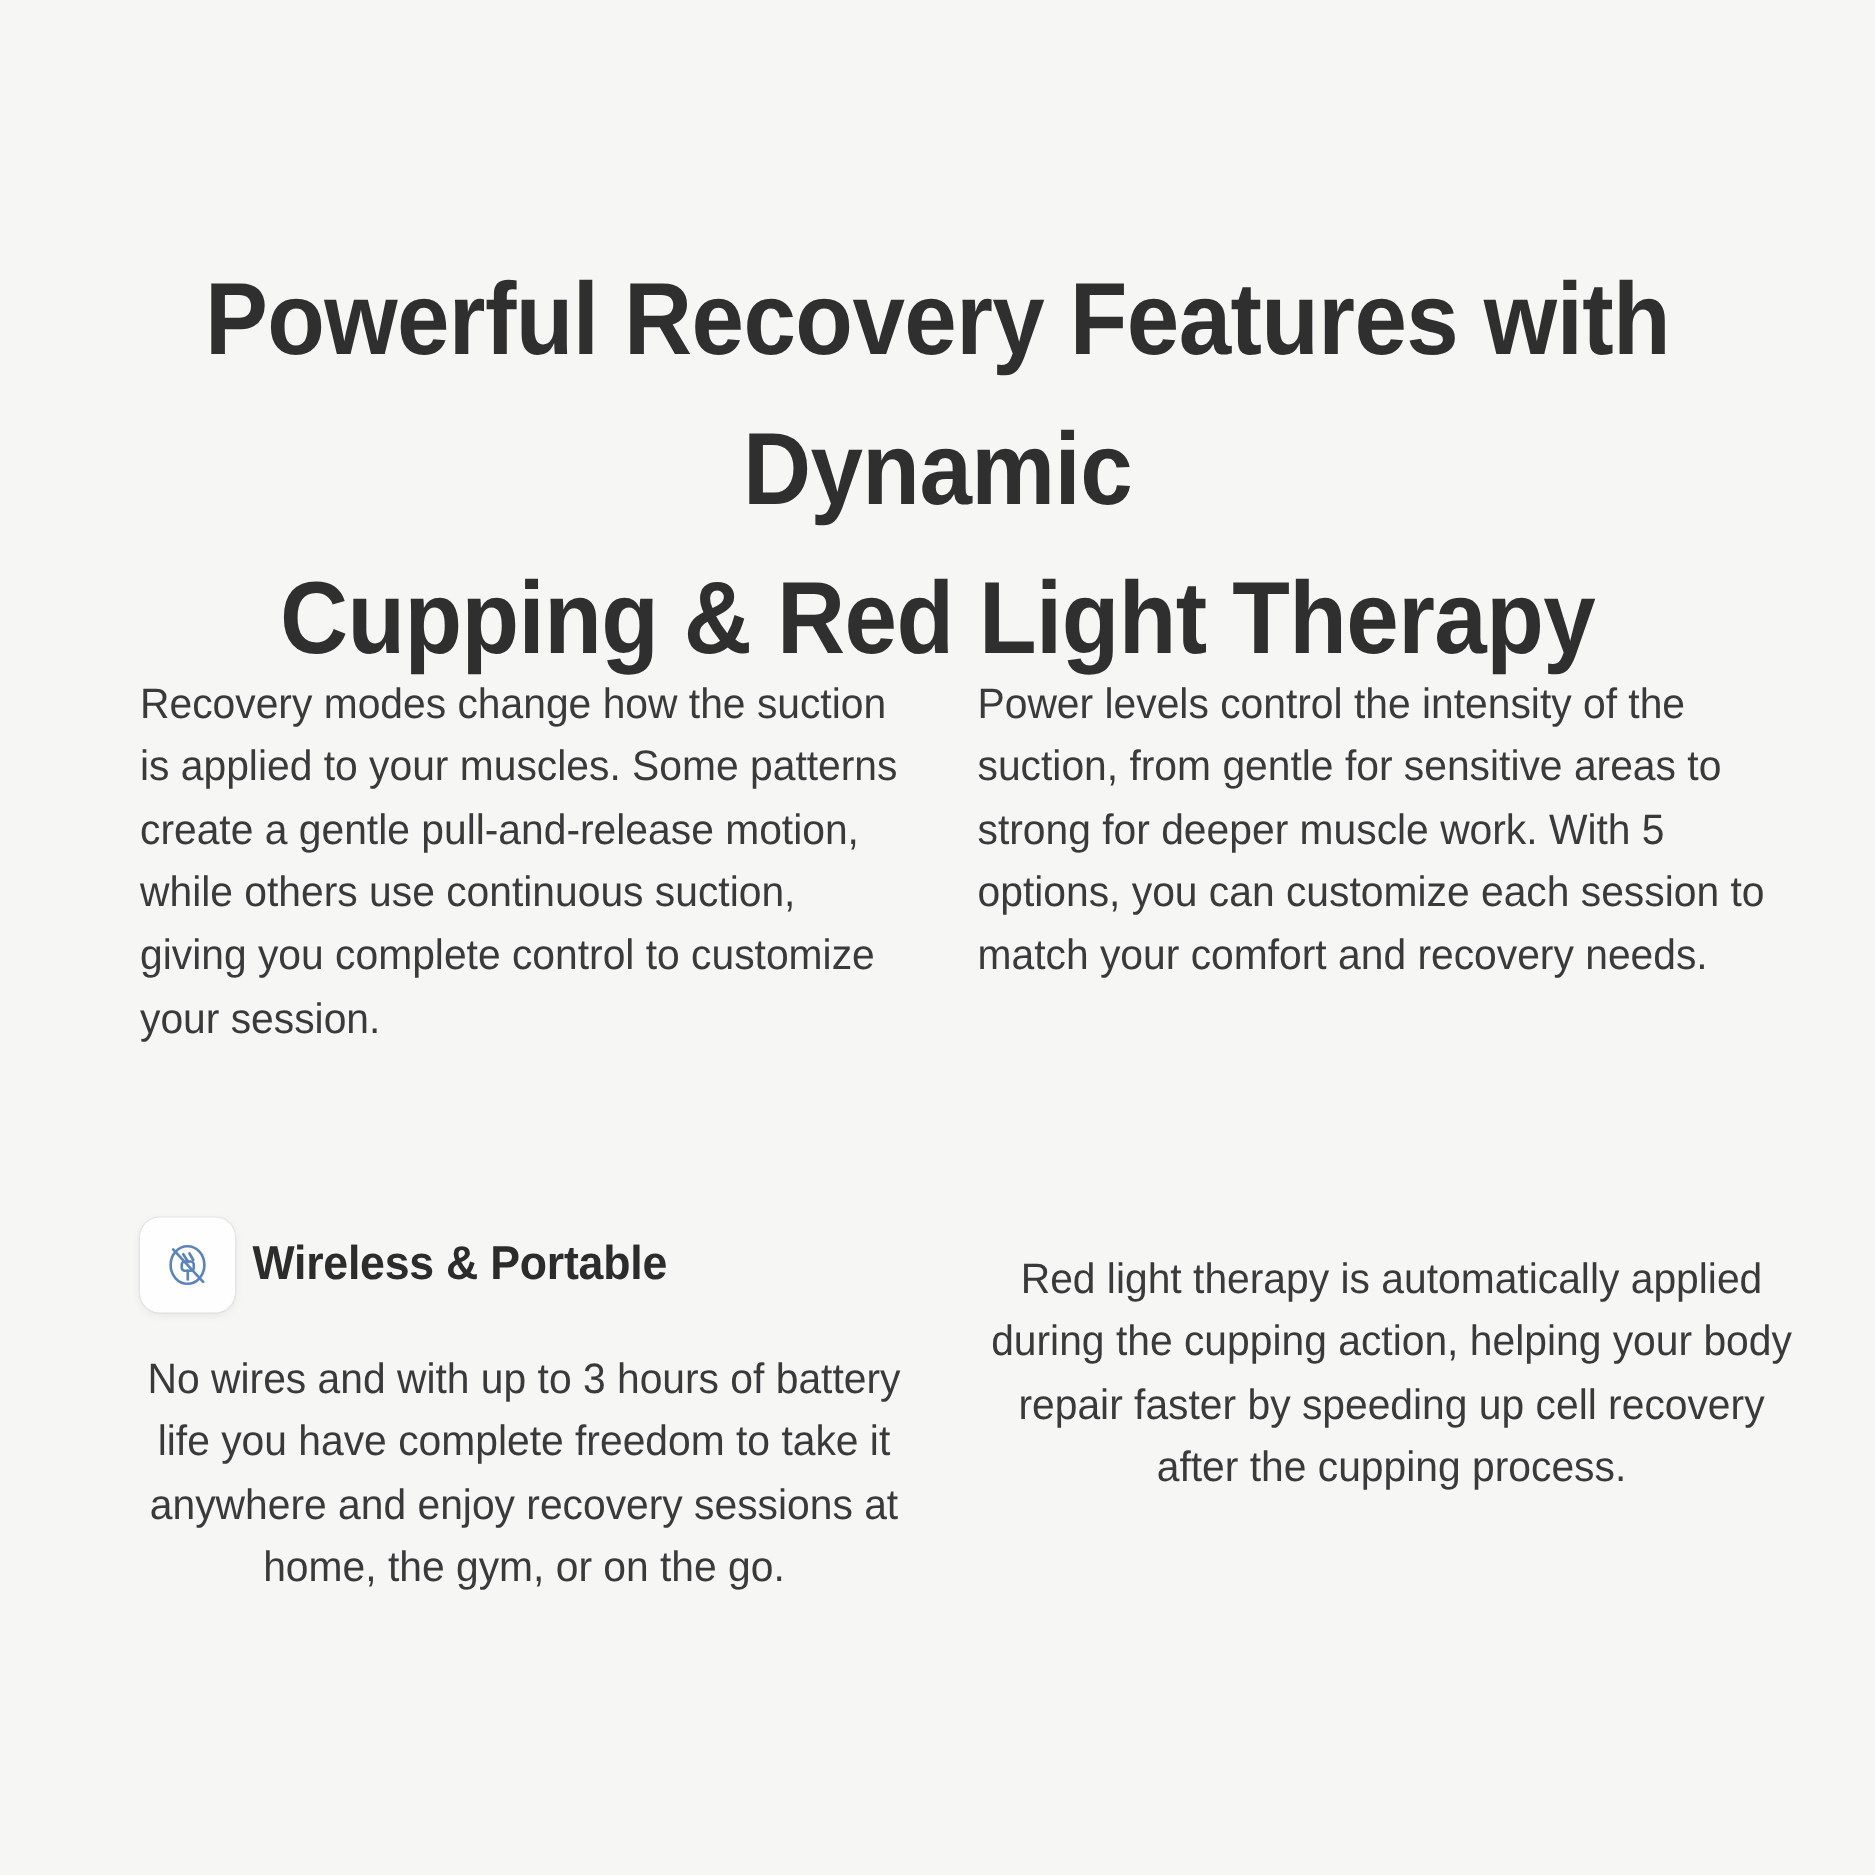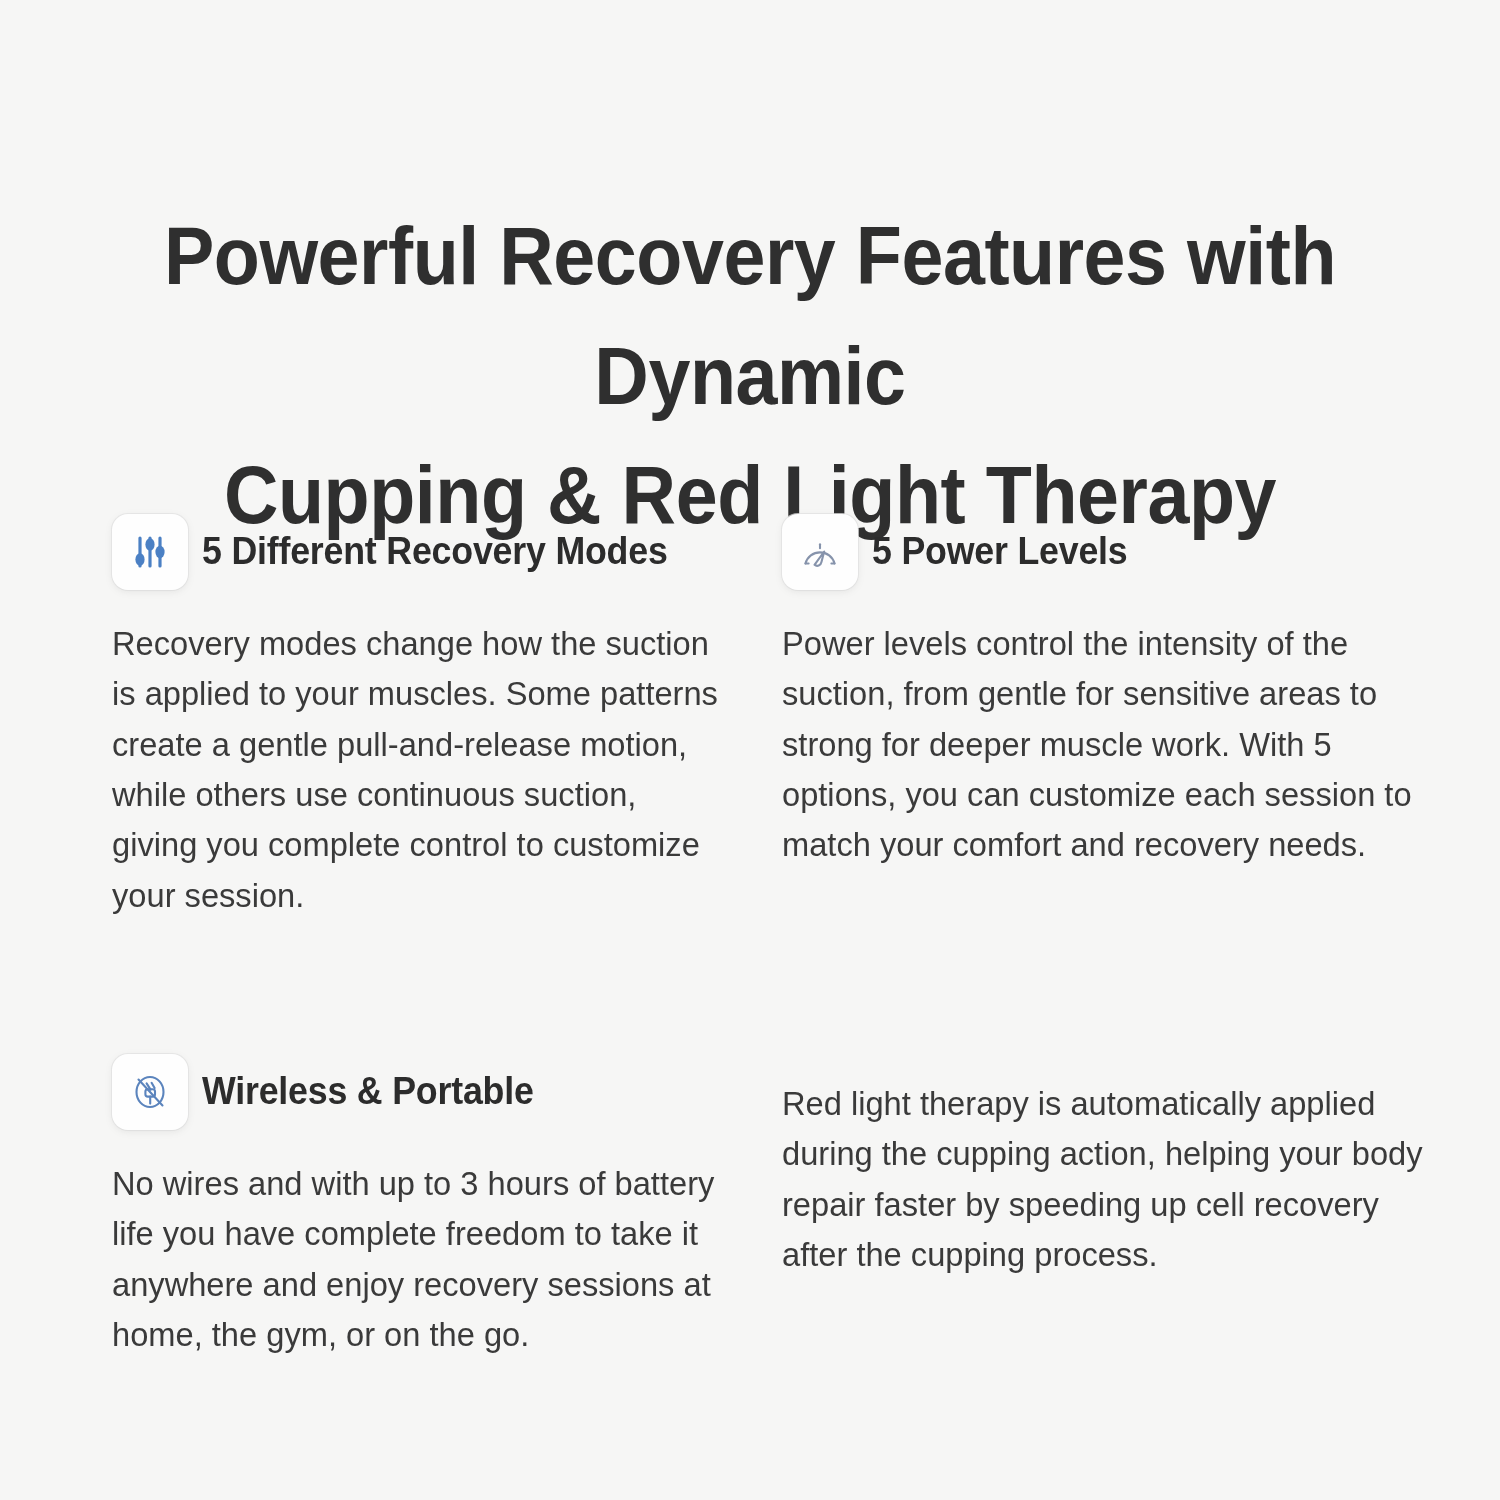--- a/index.html
+++ b/index.html
@@ -49,20 +49,21 @@
     grid-template-columns: 660px 660px;
     column-gap: 10px;
     row-gap: 0px;
   }
 
   .feature-card {
     width: 620px;
   }
   .feature-card.row2 {
     margin-top: 98px;
+    text-align: center;
   }
 
   .card-head {
     display: flex;
     align-items: center;
     gap: 14px;
     height: 80px;
   }
 
   .icon-tile {
@@ -116,57 +117,24 @@
 
   <h2 class="section-heading">
     <span>Powerful Recovery Features with Dynamic</span>
     <br>
     <span>Cupping &amp; Red Light Therapy</span>
   </h2>
 
   <div class="feature-grid">
 
     <div class="feature-card col1">
-      <div class="card-head">
-        <div class="icon-tile">
-          <span>
-            <svg width="42" height="42" viewBox="0 0 42 42">
-              <g stroke="#4b80c4" stroke-width="3.2" stroke-linecap="round" fill="none">
-                <line x1="11" y1="7" x2="11" y2="35"></line>
-                <line x1="21" y1="7" x2="21" y2="35"></line>
-                <line x1="31" y1="7" x2="31" y2="35"></line>
-              </g>
-              <ellipse cx="11" cy="28.5" rx="4.6" ry="6.2" fill="#4b80c4"></ellipse>
-              <ellipse cx="21" cy="13.5" rx="4.6" ry="6.2" fill="#4b80c4"></ellipse>
-              <ellipse cx="31" cy="21" rx="4.6" ry="6.2" fill="#4b80c4"></ellipse>
-            </svg>
-          </span>
-        </div>
-        <div class="card-title">5 Different Recovery Modes</div>
-      </div>
       <p class="card-body">Recovery modes change how the suction is applied to your muscles. Some patterns create a gentle pull-and-release motion, while others use continuous suction, giving you complete control to customize your session.</p>
     </div>
 
     <div class="feature-card col2">
-      <div class="card-head">
-        <div class="icon-tile">
-          <span>
-            <svg width="42" height="42" viewBox="0 0 42 42">
-              <g stroke="#8693ab" stroke-width="2.1" fill="none" stroke-linecap="round" stroke-linejoin="round">
-                <path d="M6.5 32.5 A15 15 0 0 1 35.5 32.5"></path>
-                <line x1="6.5" y1="32.5" x2="9.6" y2="32.5"></line>
-                <line x1="35.5" y1="32.5" x2="32.4" y2="32.5"></line>
-                <line x1="21" y1="17.2" x2="21" y2="13.2"></line>
-                <path d="M25.2 20.5 L15.5 33.8 A4.2 4.2 0 0 0 22.4 31.2 Z"></path>
-              </g>
-            </svg>
-          </span>
-        </div>
-        <div class="card-title">5 Power Levels</div>
-      </div>
       <p class="card-body">Power levels control the intensity of the suction, from gentle for sensitive areas to strong for deeper muscle work. With 5 options, you can customize each session to match your comfort and recovery needs.</p>
     </div>
 
     <div class="feature-card col1 row2">
       <div class="card-head">
         <div class="icon-tile">
           <span>
             <svg width="42" height="42" viewBox="0 0 42 42">
               <g stroke="#5b84bd" stroke-width="2.1" fill="none" stroke-linecap="round" stroke-linejoin="round">
                 <ellipse cx="21" cy="21" rx="13.5" ry="15"></ellipse>

